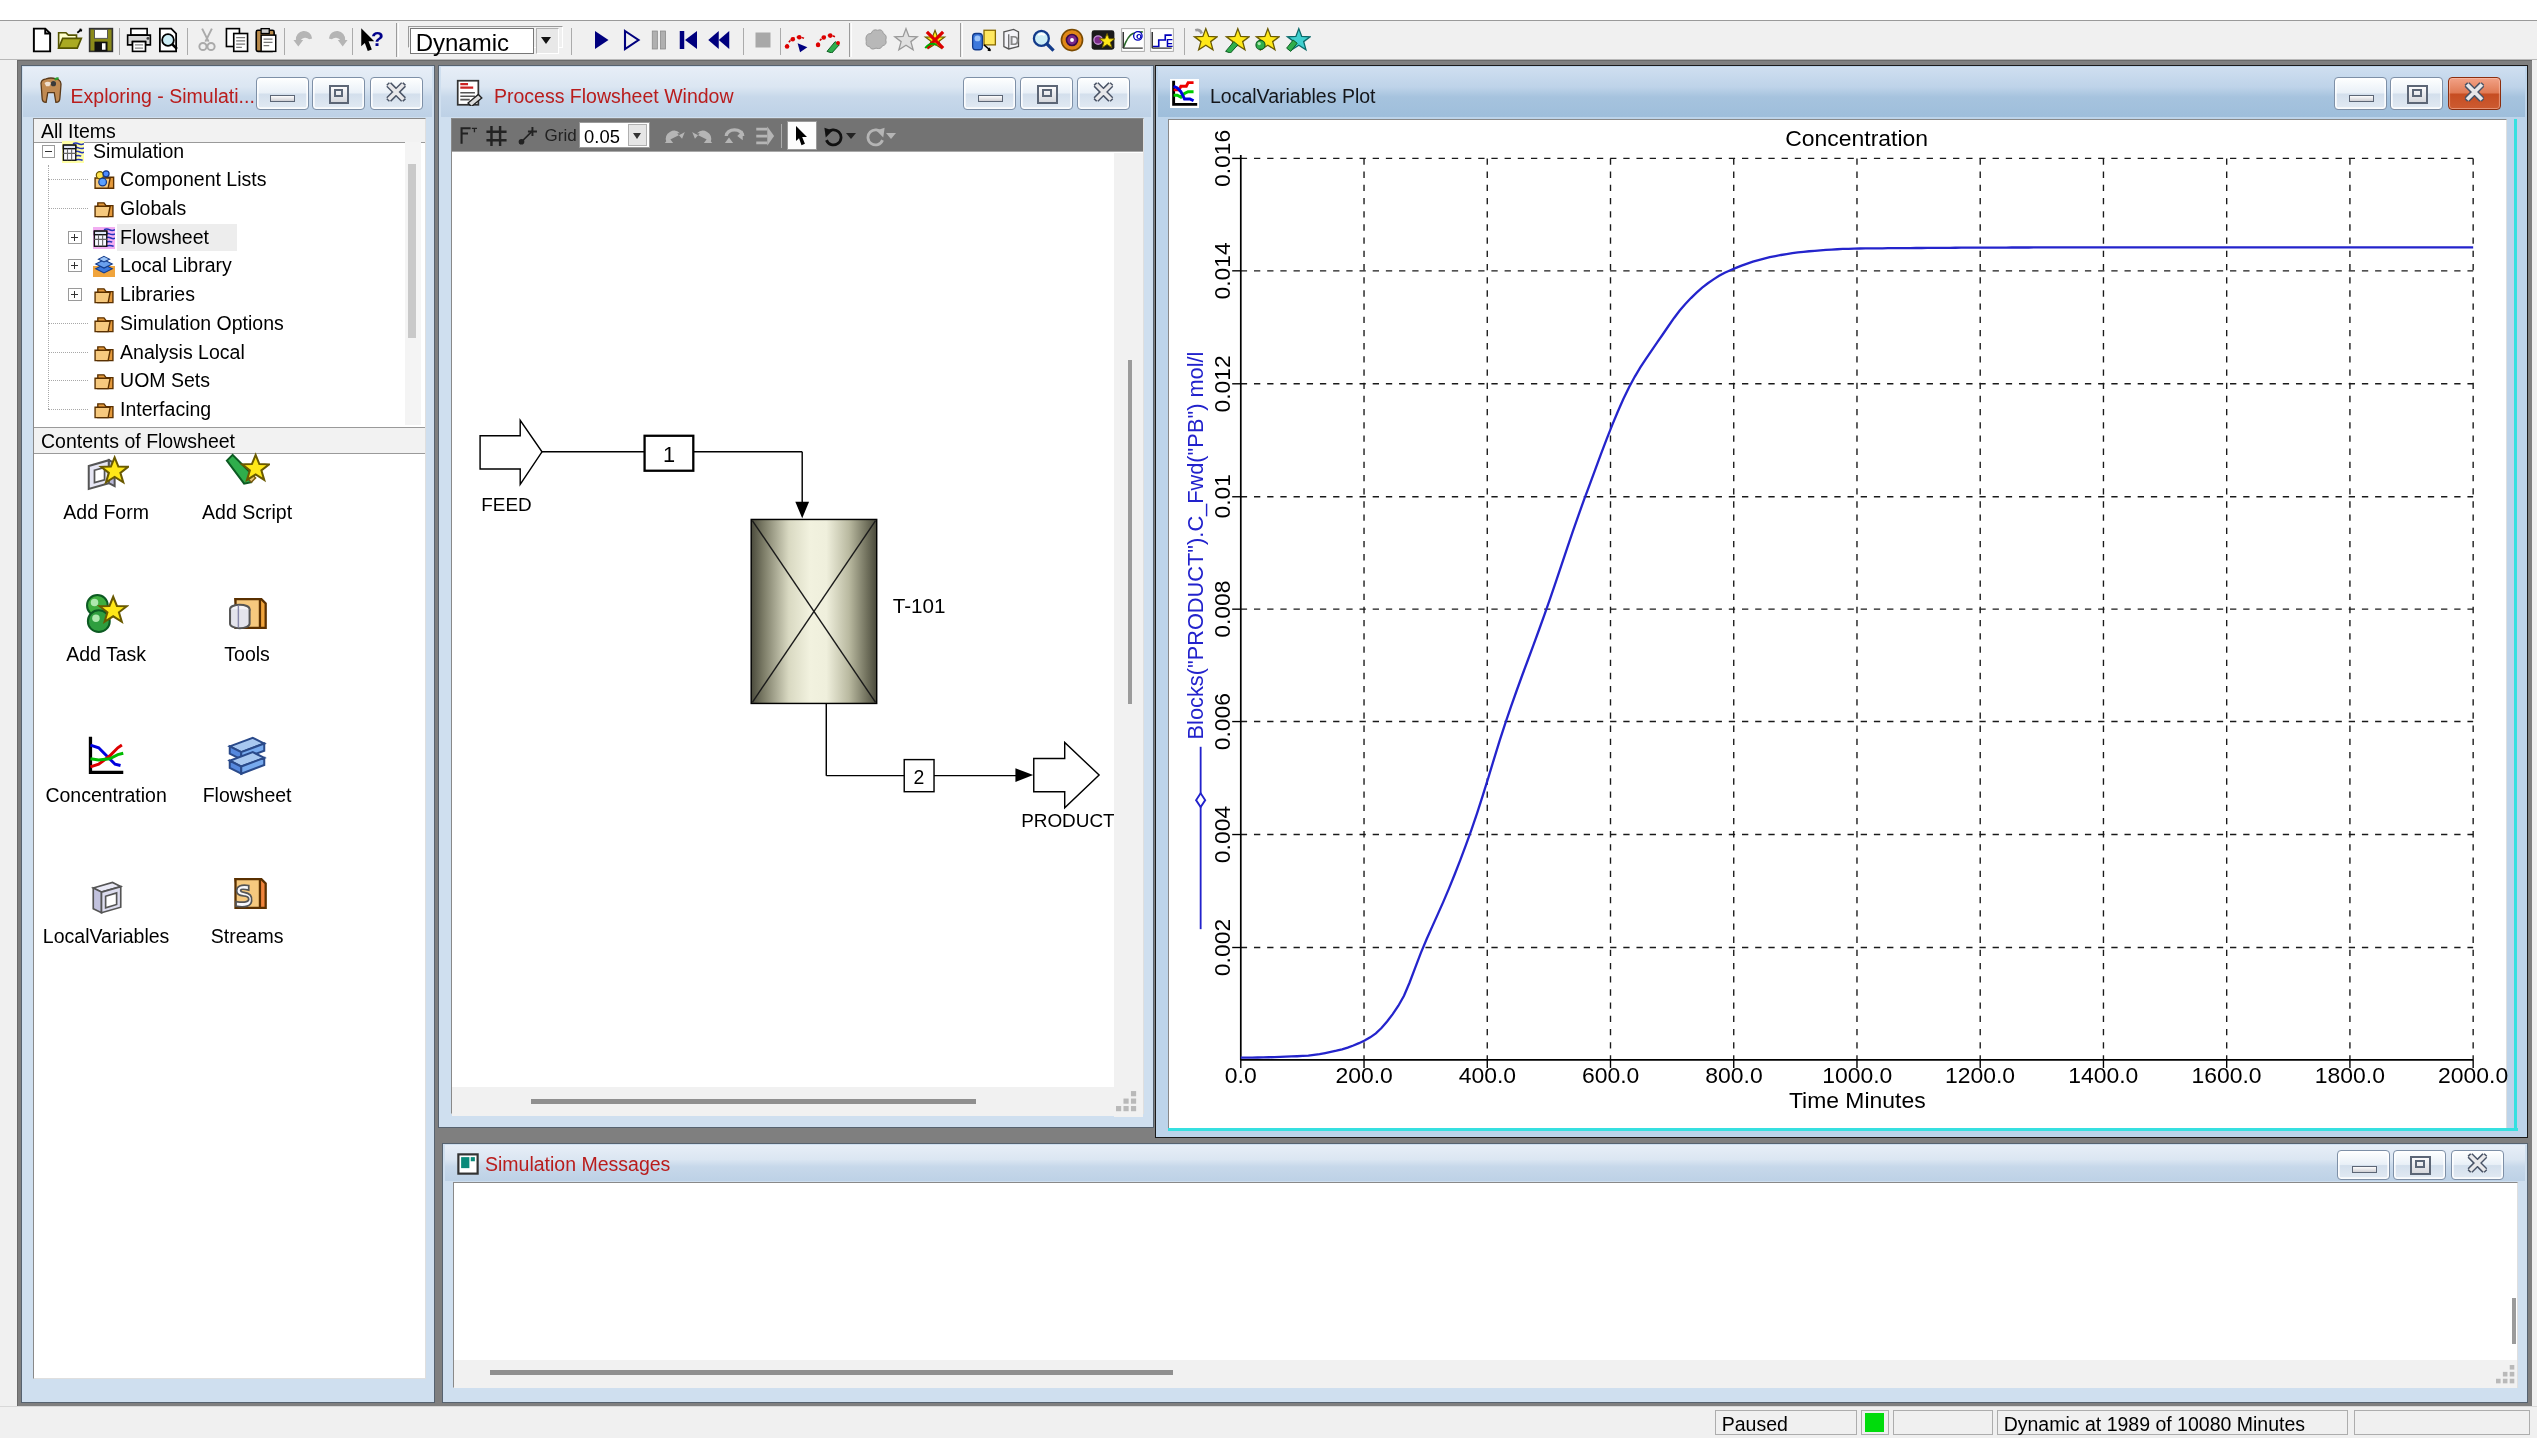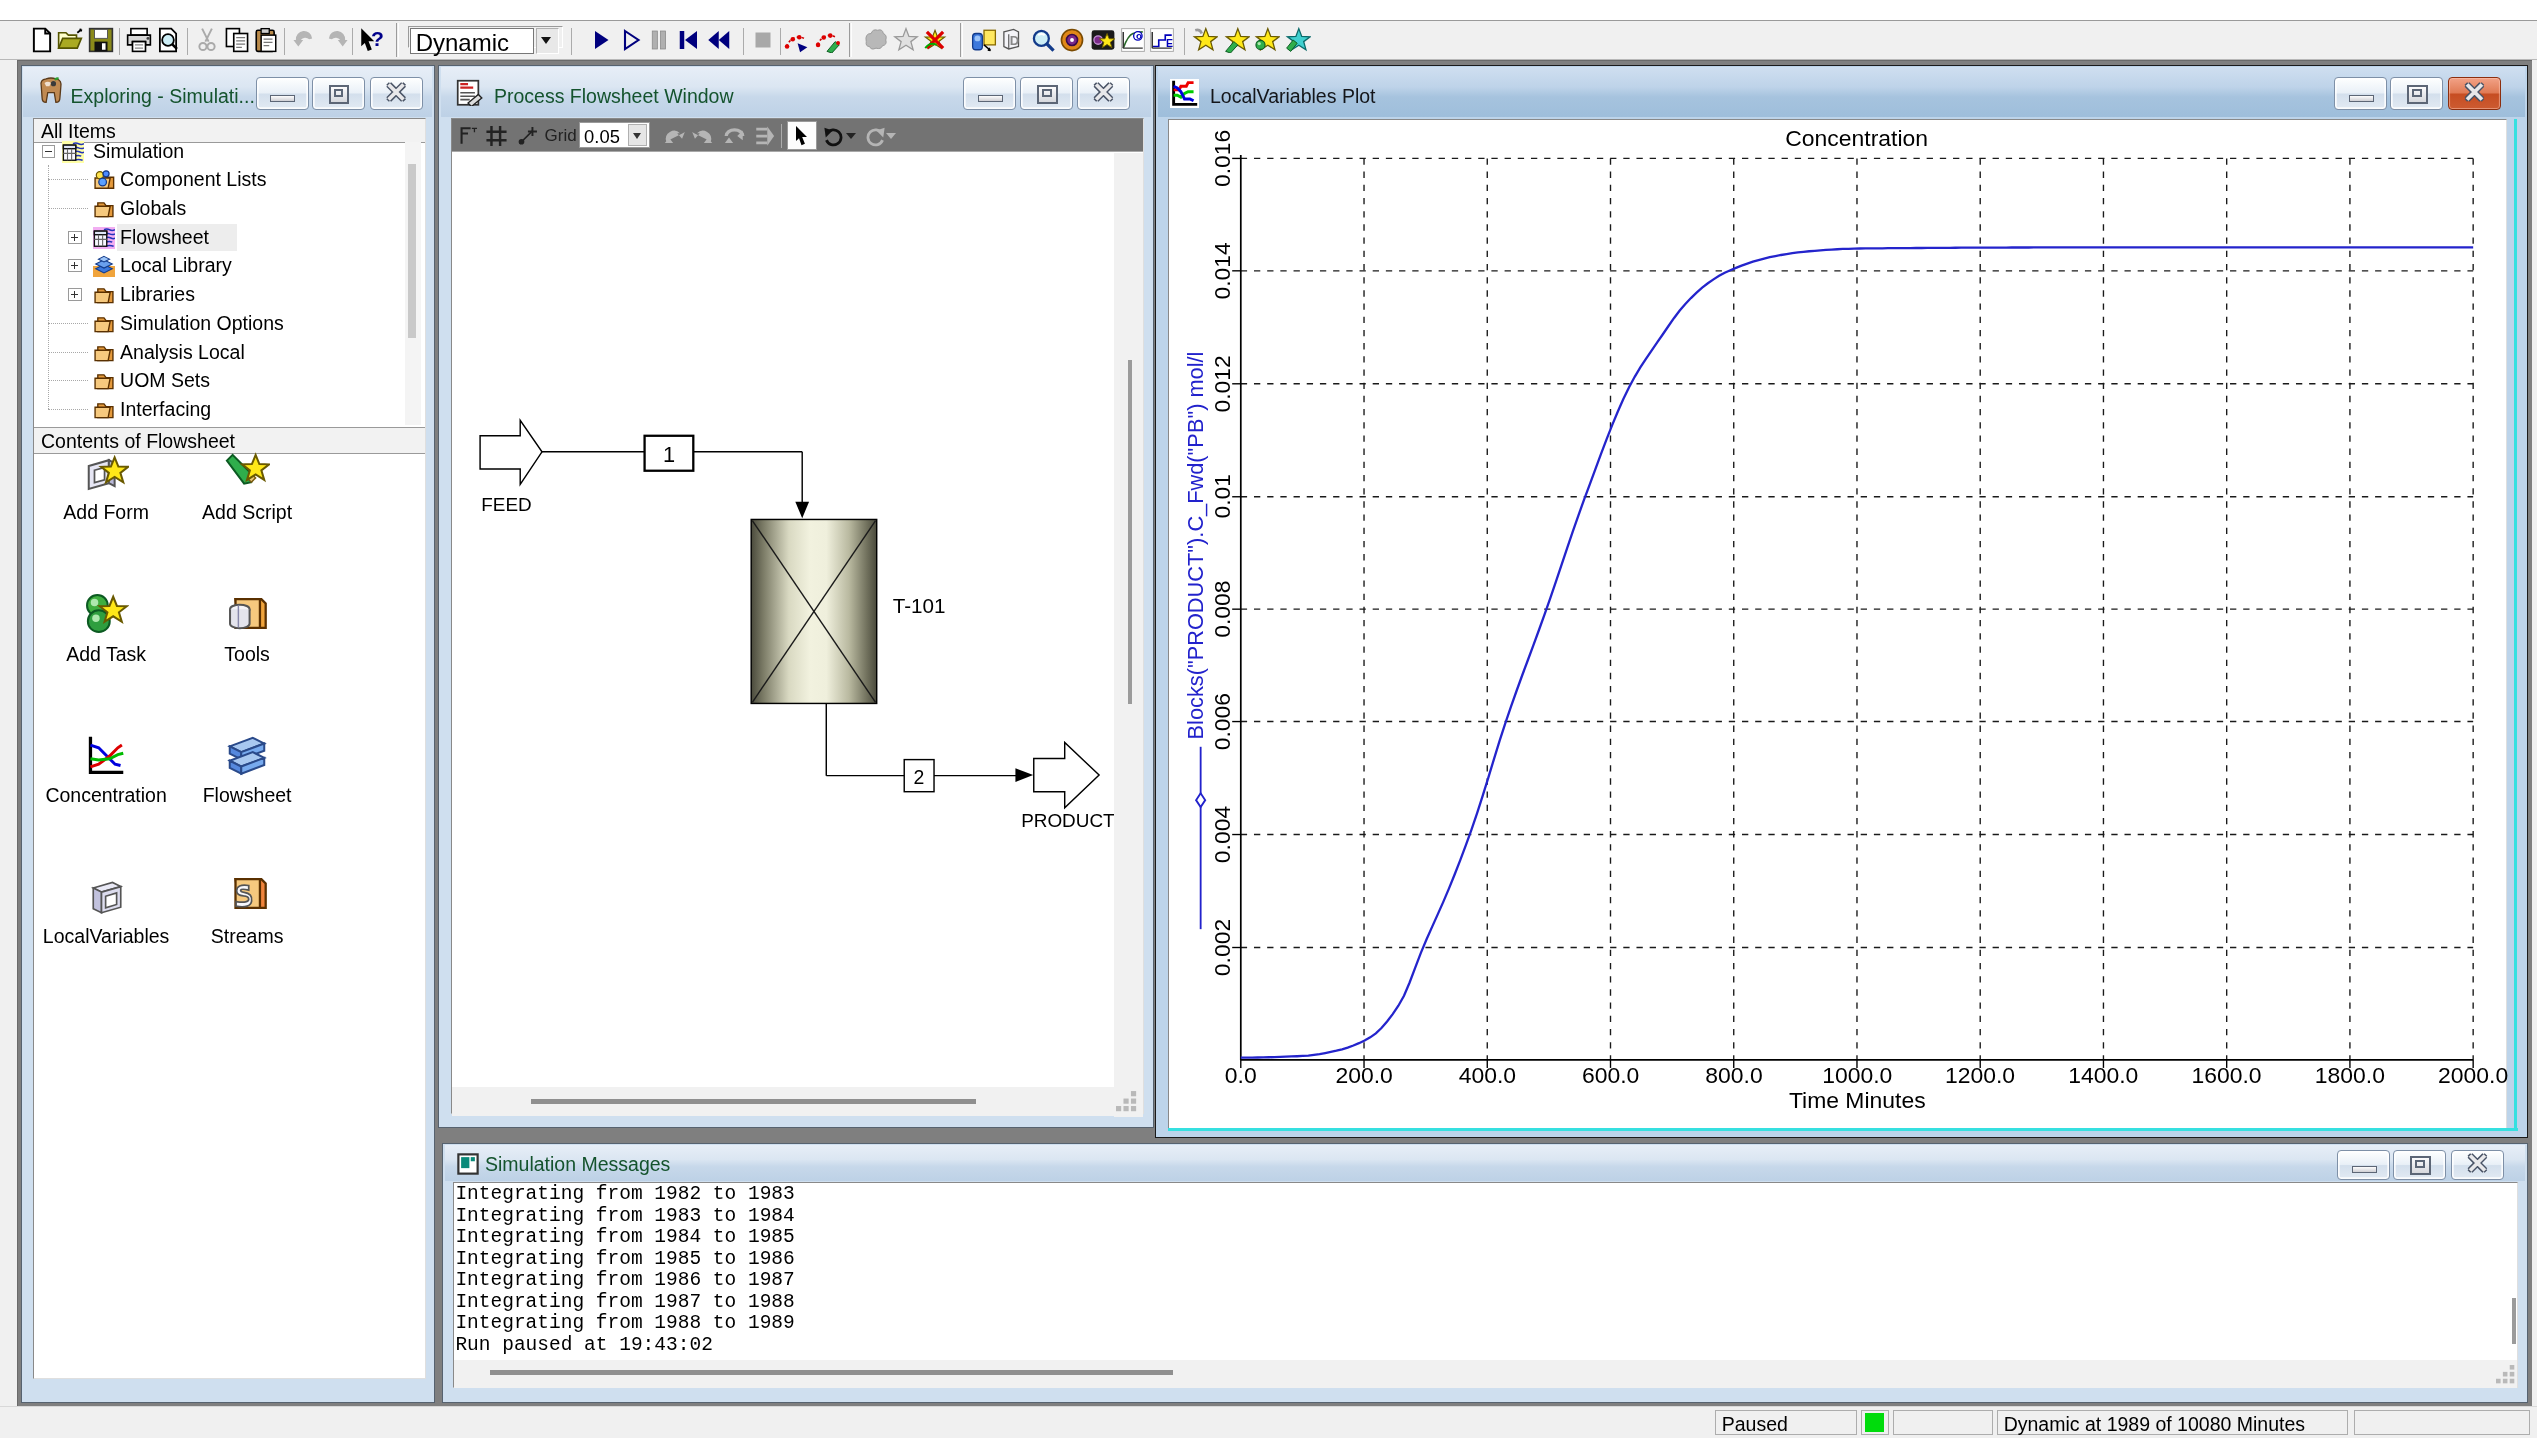--- a/index.html
+++ b/index.html
@@ -4,21 +4,21 @@
 html,body{width:2538px;height:1455px;background:#fff;font-family:"Liberation Sans",sans-serif;overflow:hidden}
 .a{position:absolute}
 #root{position:absolute;left:0;top:0;width:2538px;height:1455px;background:#fff}
 #toolbar{position:absolute;left:0;top:20px;width:2538px;height:40px;background:#f0f0f0;border-top:1.1px solid #9a9a9a;border-bottom:1.7px solid #b8b8b8}
 .tsep{position:absolute;top:6.9px;width:1.1px;height:27.5px;background:#ababab}
 .gsep{position:absolute;top:2.3px;width:2.9px;height:34px;border-left:1.1px solid #9b9b9b;border-right:1.1px solid #fdfdfd}
 #mdi{position:absolute;left:17px;top:60px;width:2515px;height:1347px;background:#7f7f7f;border-left:1.1px solid #6a6a6a;border-top:1.1px solid #6a6a6a}
 .win{position:absolute;background:#cfdfef;border:0.6px solid #56626f}
 .tbar{position:absolute;left:1.7px;right:1.7px;top:1.1px;height:50px;background:linear-gradient(180deg,#e7eef7 0%,#dbe6f2 40%,#c7d8ea 60%,#bdd1e6 100%)}
 .tbar.act{background:linear-gradient(180deg,#cfdff0 0%,#bed3e9 40%,#a6c3de 60%,#9ebedb 100%)}
-.ttext{position:absolute;font-size:19.5px;color:#14532d;white-space:nowrap;top:19px}
+.ttext{position:absolute;font-size:19.5px;color:#b91c1c;white-space:nowrap;top:19px}
 .ttext.act{color:#14161a}
 .wbtn{position:absolute;width:53px;height:33px;border-radius:4px;border:1.1px solid #7e90a7;background:linear-gradient(180deg,#feffff 0%,#e9f0f7 48%,#d3dfec 52%,#e2eaf3 100%);box-shadow:inset 0 0 0 1.7px rgba(255,255,255,.85)}
 .wbtn.red{border-color:#8c2e0e;background:linear-gradient(180deg,#f2a287 0%,#e07a54 48%,#c64d22 52%,#cd5b31 100%);box-shadow:inset 0 0 0 1.1px rgba(255,200,180,.5)}
 .glymin{position:absolute;left:13.8px;top:17px;width:25px;height:6.9px;background:linear-gradient(180deg,#fdfdfd,#cfcfd4);border:1.1px solid #5c6676}
 .glymax{position:absolute;left:16px;top:6.9px;width:20.6px;height:19.5px;background:linear-gradient(180deg,#fbfbfc,#d6d8dd);border:2.3px solid #5c6676}
 .glymax i{position:absolute;left:3.4px;top:2.3px;width:9.2px;height:8px;display:block;border:2.3px solid #5c6676;background:transparent}
 .glyx{position:absolute;left:0;top:-2.3px;width:100%;text-align:center;font-size:27.5px;font-weight:bold;color:#e8e8ea;text-shadow:0 0 1.1px #4a5466,1.1px 1.1px 0 #4a5466,-1.1px -1.1px 0 #4a5466,1.1px -1.1px 0 #4a5466,-1.1px 1.1px 0 #4a5466}
 .mono{font-family:"Liberation Mono",monospace}
 .fld{position:absolute;top:1410px;height:25px;border:1.1px solid #adadad;background:#f0f0f0}
 .trow{position:absolute;left:0;height:29px;width:369px}
@@ -676,28 +676,20 @@
       </div>
   <div class="wbtn" style="left:1950px;top:5.7px;height:30px">
         <div class="glymax" style="top:5.2px">
           <i></i>
         </div>
       </div>
   <div class="wbtn" style="left:2008px;top:5.7px;height:30px">
         <div class="glyx" style="top:-4px">✕</div>
       </div>
   <div class="a" style="left:10.3px;top:38px;width:2065px;height:206px;background:#fff;border:1.1px solid #898989;border-right-color:#dfdfdf;border-bottom-color:#dfdfdf">
-    <pre class="mono" style="position:absolute;left:1.1px;top:1.1px;font-size:19.5px;line-height:21.5px;color:#000">Integrating from 1982 to 1983
-Integrating from 1983 to 1984
-Integrating from 1984 to 1985
-Integrating from 1985 to 1986
-Integrating from 1986 to 1987
-Integrating from 1987 to 1988
-Integrating from 1988 to 1989
-Run paused at 19:43:02</pre>
 
     <div class="a" style="left:0;top:177px;width:2063px;height:27.5px;background:#f1f1f1"></div>
     <div class="a" style="left:36px;top:187px;width:683px;height:5.2px;background:#8f8f8f"></div>
 
     <div class="a" style="left:2058px;top:115px;width:4px;height:46px;background:#9b9b9b"></div>
     <svg class="a" style="left:2042px;top:182px" width="20.6" height="19.5" viewBox="0 0 36 34">
           <g fill="#b9b9b9">
             <rect x="24" y="0" width="8" height="8"></rect>
             <rect x="12" y="12" width="8" height="8"></rect>
             <rect x="24" y="12" width="8" height="8"></rect>

